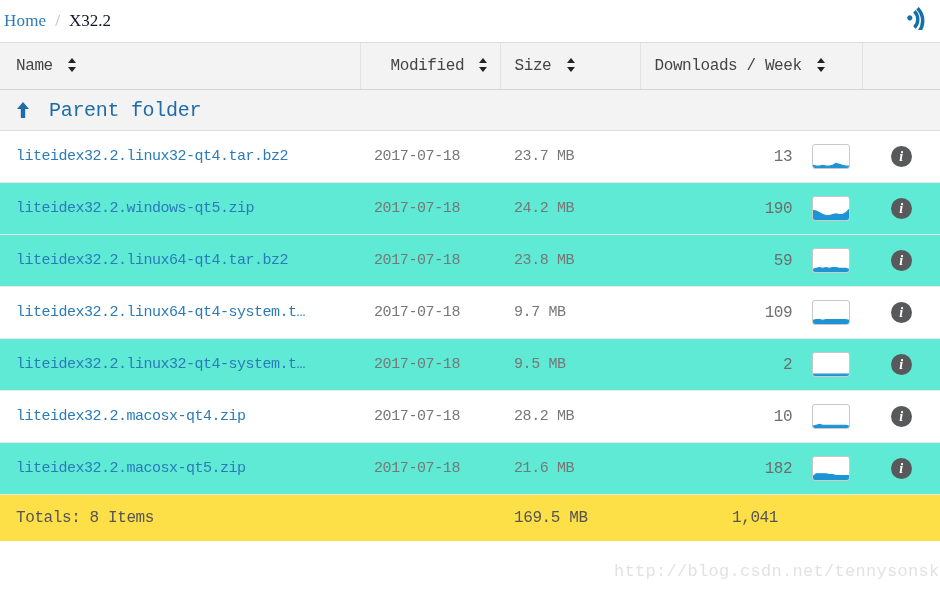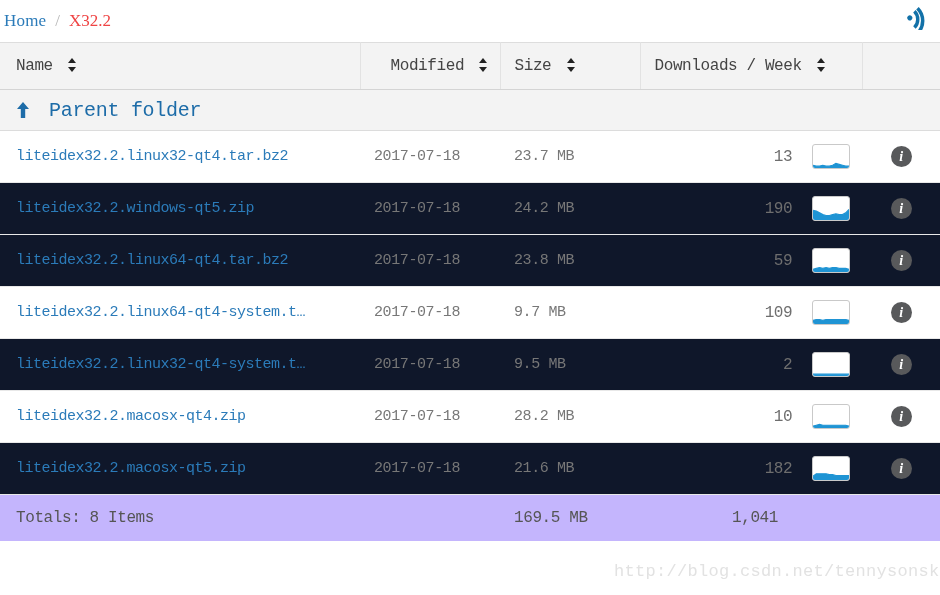--- a/index.html
+++ b/index.html
@@ -29,21 +29,21 @@
     font-size: 17px;
     text-decoration: none;
     letter-spacing: .2px;
   }
   .crumb-sep {
     color: #b8b8b8;
     font-size: 17px;
     margin: 0 9px 0 9px;
   }
   .crumb-current {
-    color: #ef4444;
+    color: #0f172a;
     font-size: 17px;
   }
   .rss-wrap {
     position: absolute;
     right: 8px;
     top: 5px;
     width: 26px;
     height: 26px;
     display: flex;
     align-items: center;
@@ -109,21 +109,21 @@
   col.w-name     { width: 360px; }
   col.w-modified { width: 140px; }
   col.w-size     { width: 140px; }
   col.w-dl       { width: 222px; }
   col.w-info     { width: 78px;  }
 
   tbody tr {
     background: #ffffff;
   }
   tbody tr.alt {
-    background: #0f172a;
+    background: #5eead4;
   }
   tbody tr.parent-row {
     background: #f3f3f3;
   }
   tbody td {
     height: 51px;
     border-bottom: 1px solid #e8e8e8;
     vertical-align: middle;
     color: #6a6a6a;
     font-family: "Liberation Mono", "DejaVu Sans Mono", monospace;
@@ -211,21 +211,21 @@
     border-radius: 50%;
     background: #58595b;
     color: #ffffff;
     font-family: "Liberation Serif", serif;
     font-style: italic;
     font-weight: bold;
     font-size: 14px;
     line-height: 1;
   }
 
-  tfoot tr { background: #c4b5fd; }
+  tfoot tr { background: #fde047; }
   tfoot td {
     height: 46px;
     vertical-align: middle;
     color: #555555;
     font-family: "Liberation Mono", "DejaVu Sans Mono", monospace;
     font-size: 16px;
     letter-spacing: -0.4px;
     border-top: 1px solid #d9d9d9;
     border-bottom: none;
   }

